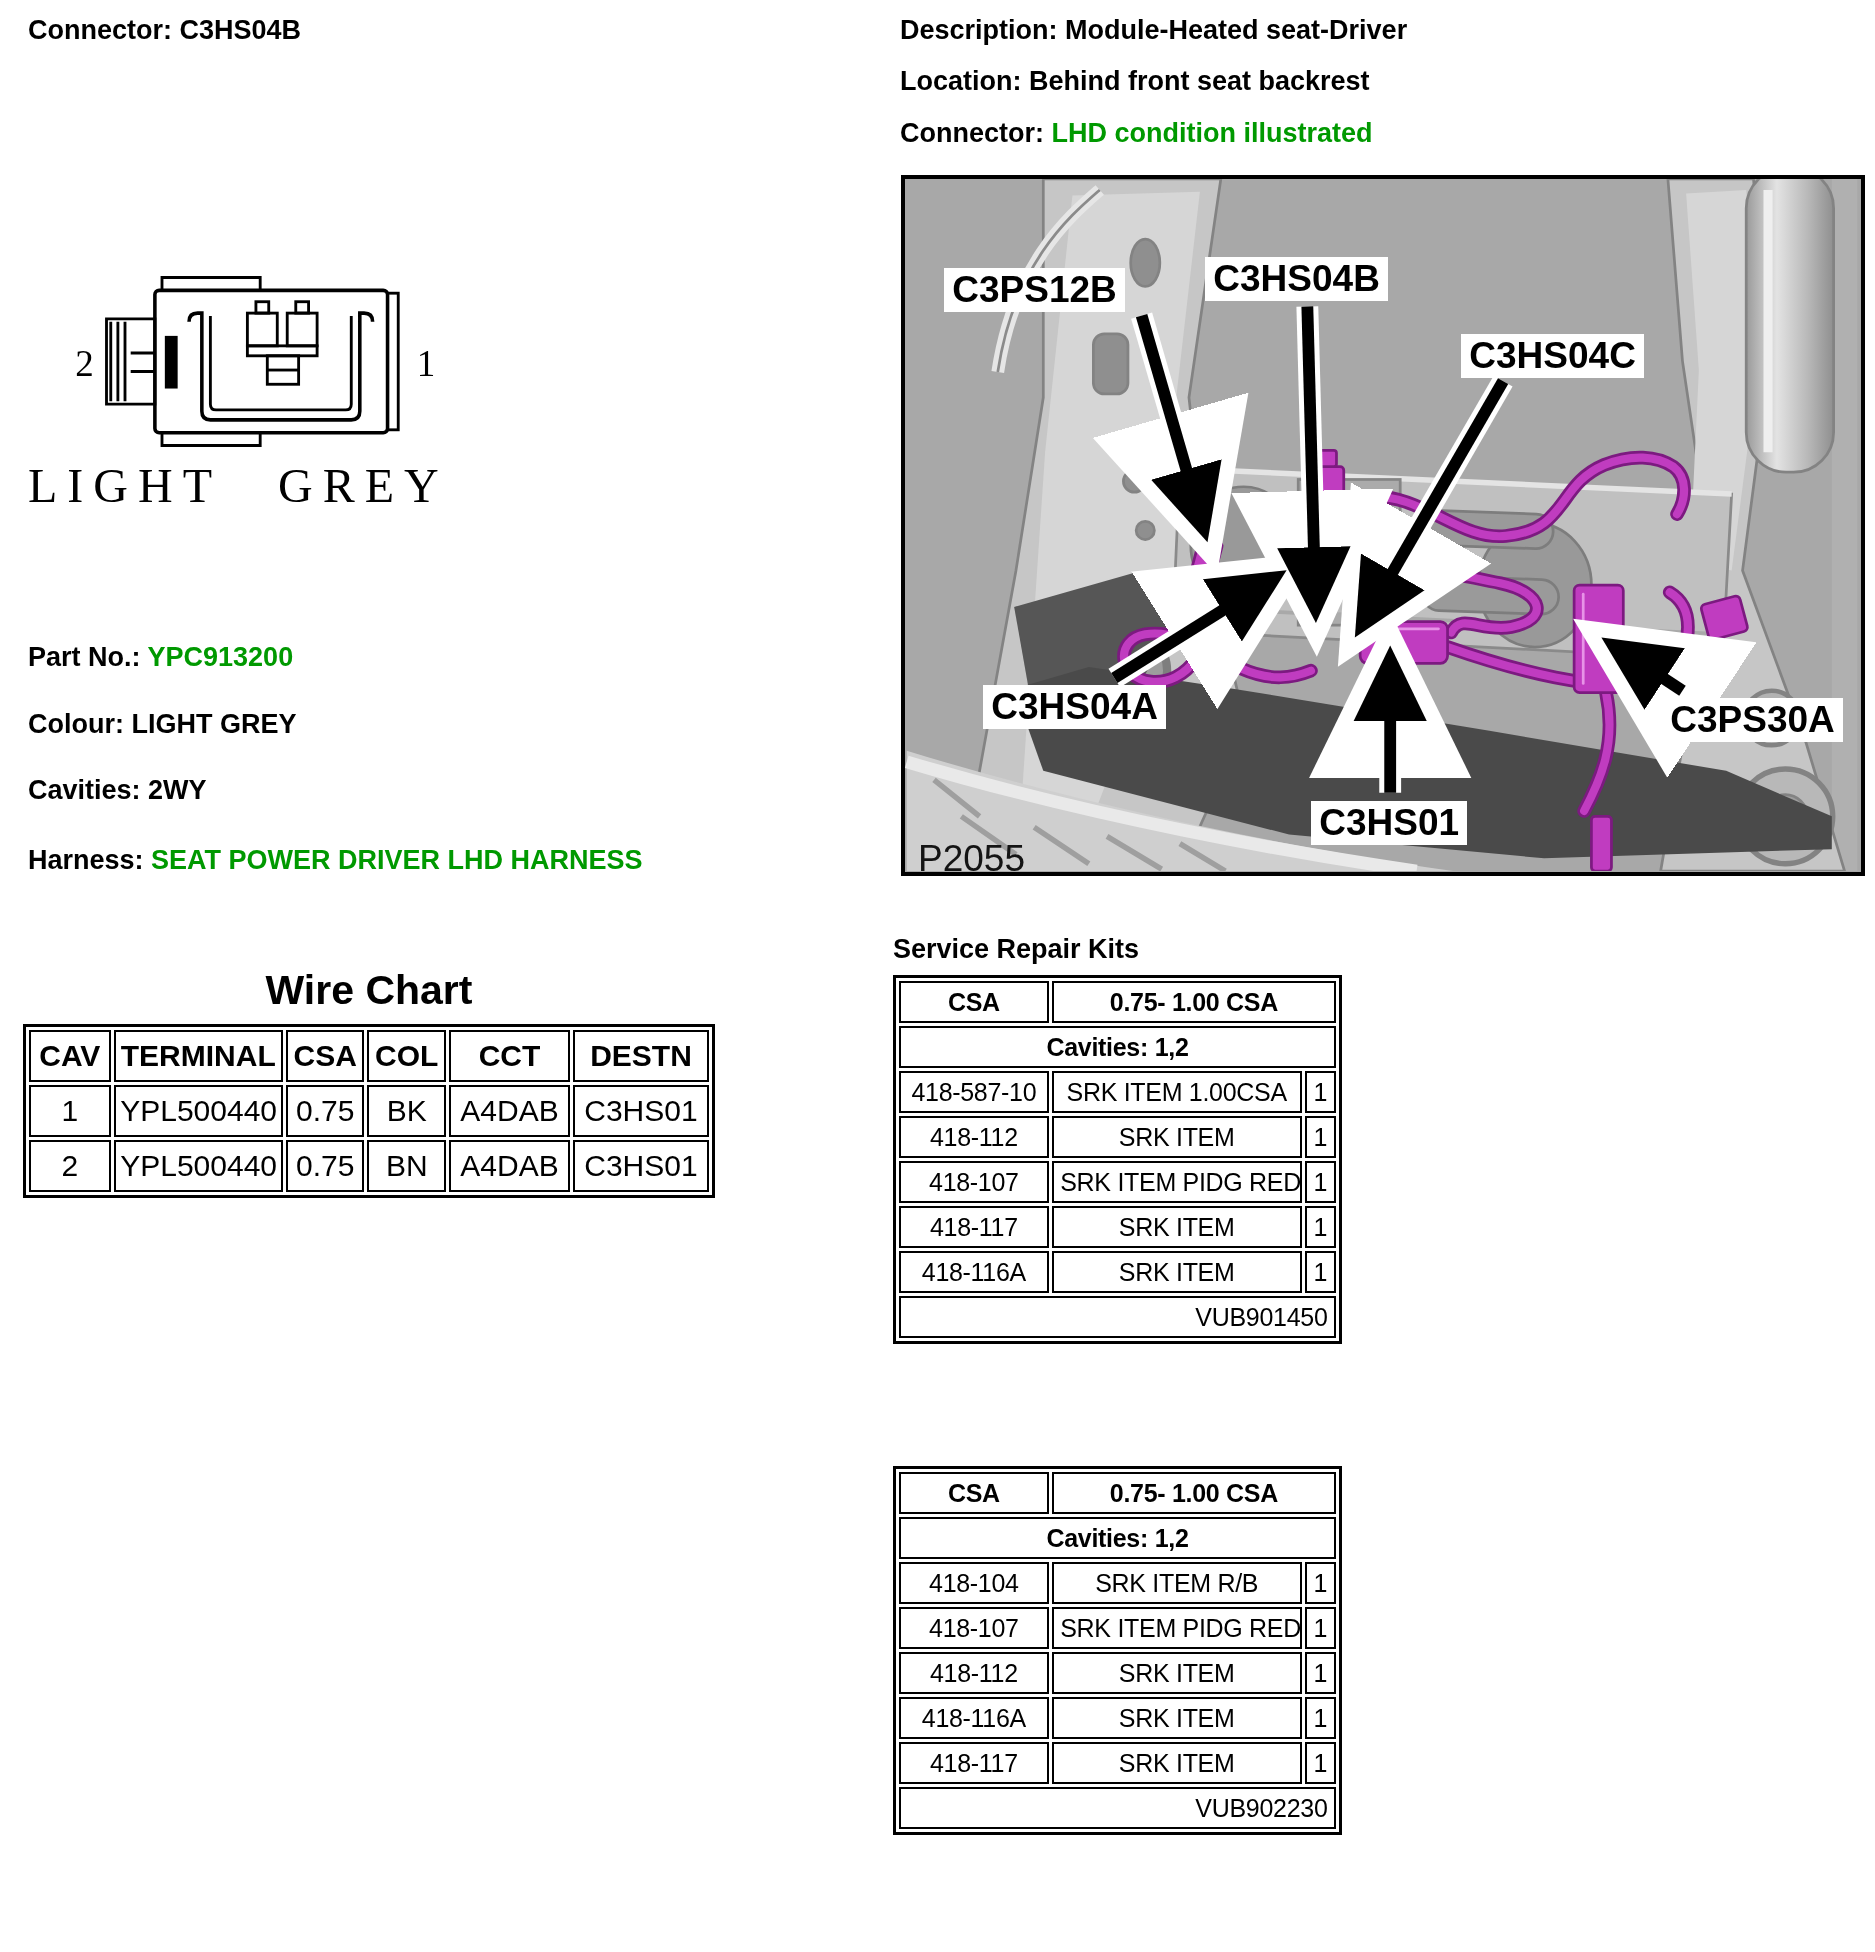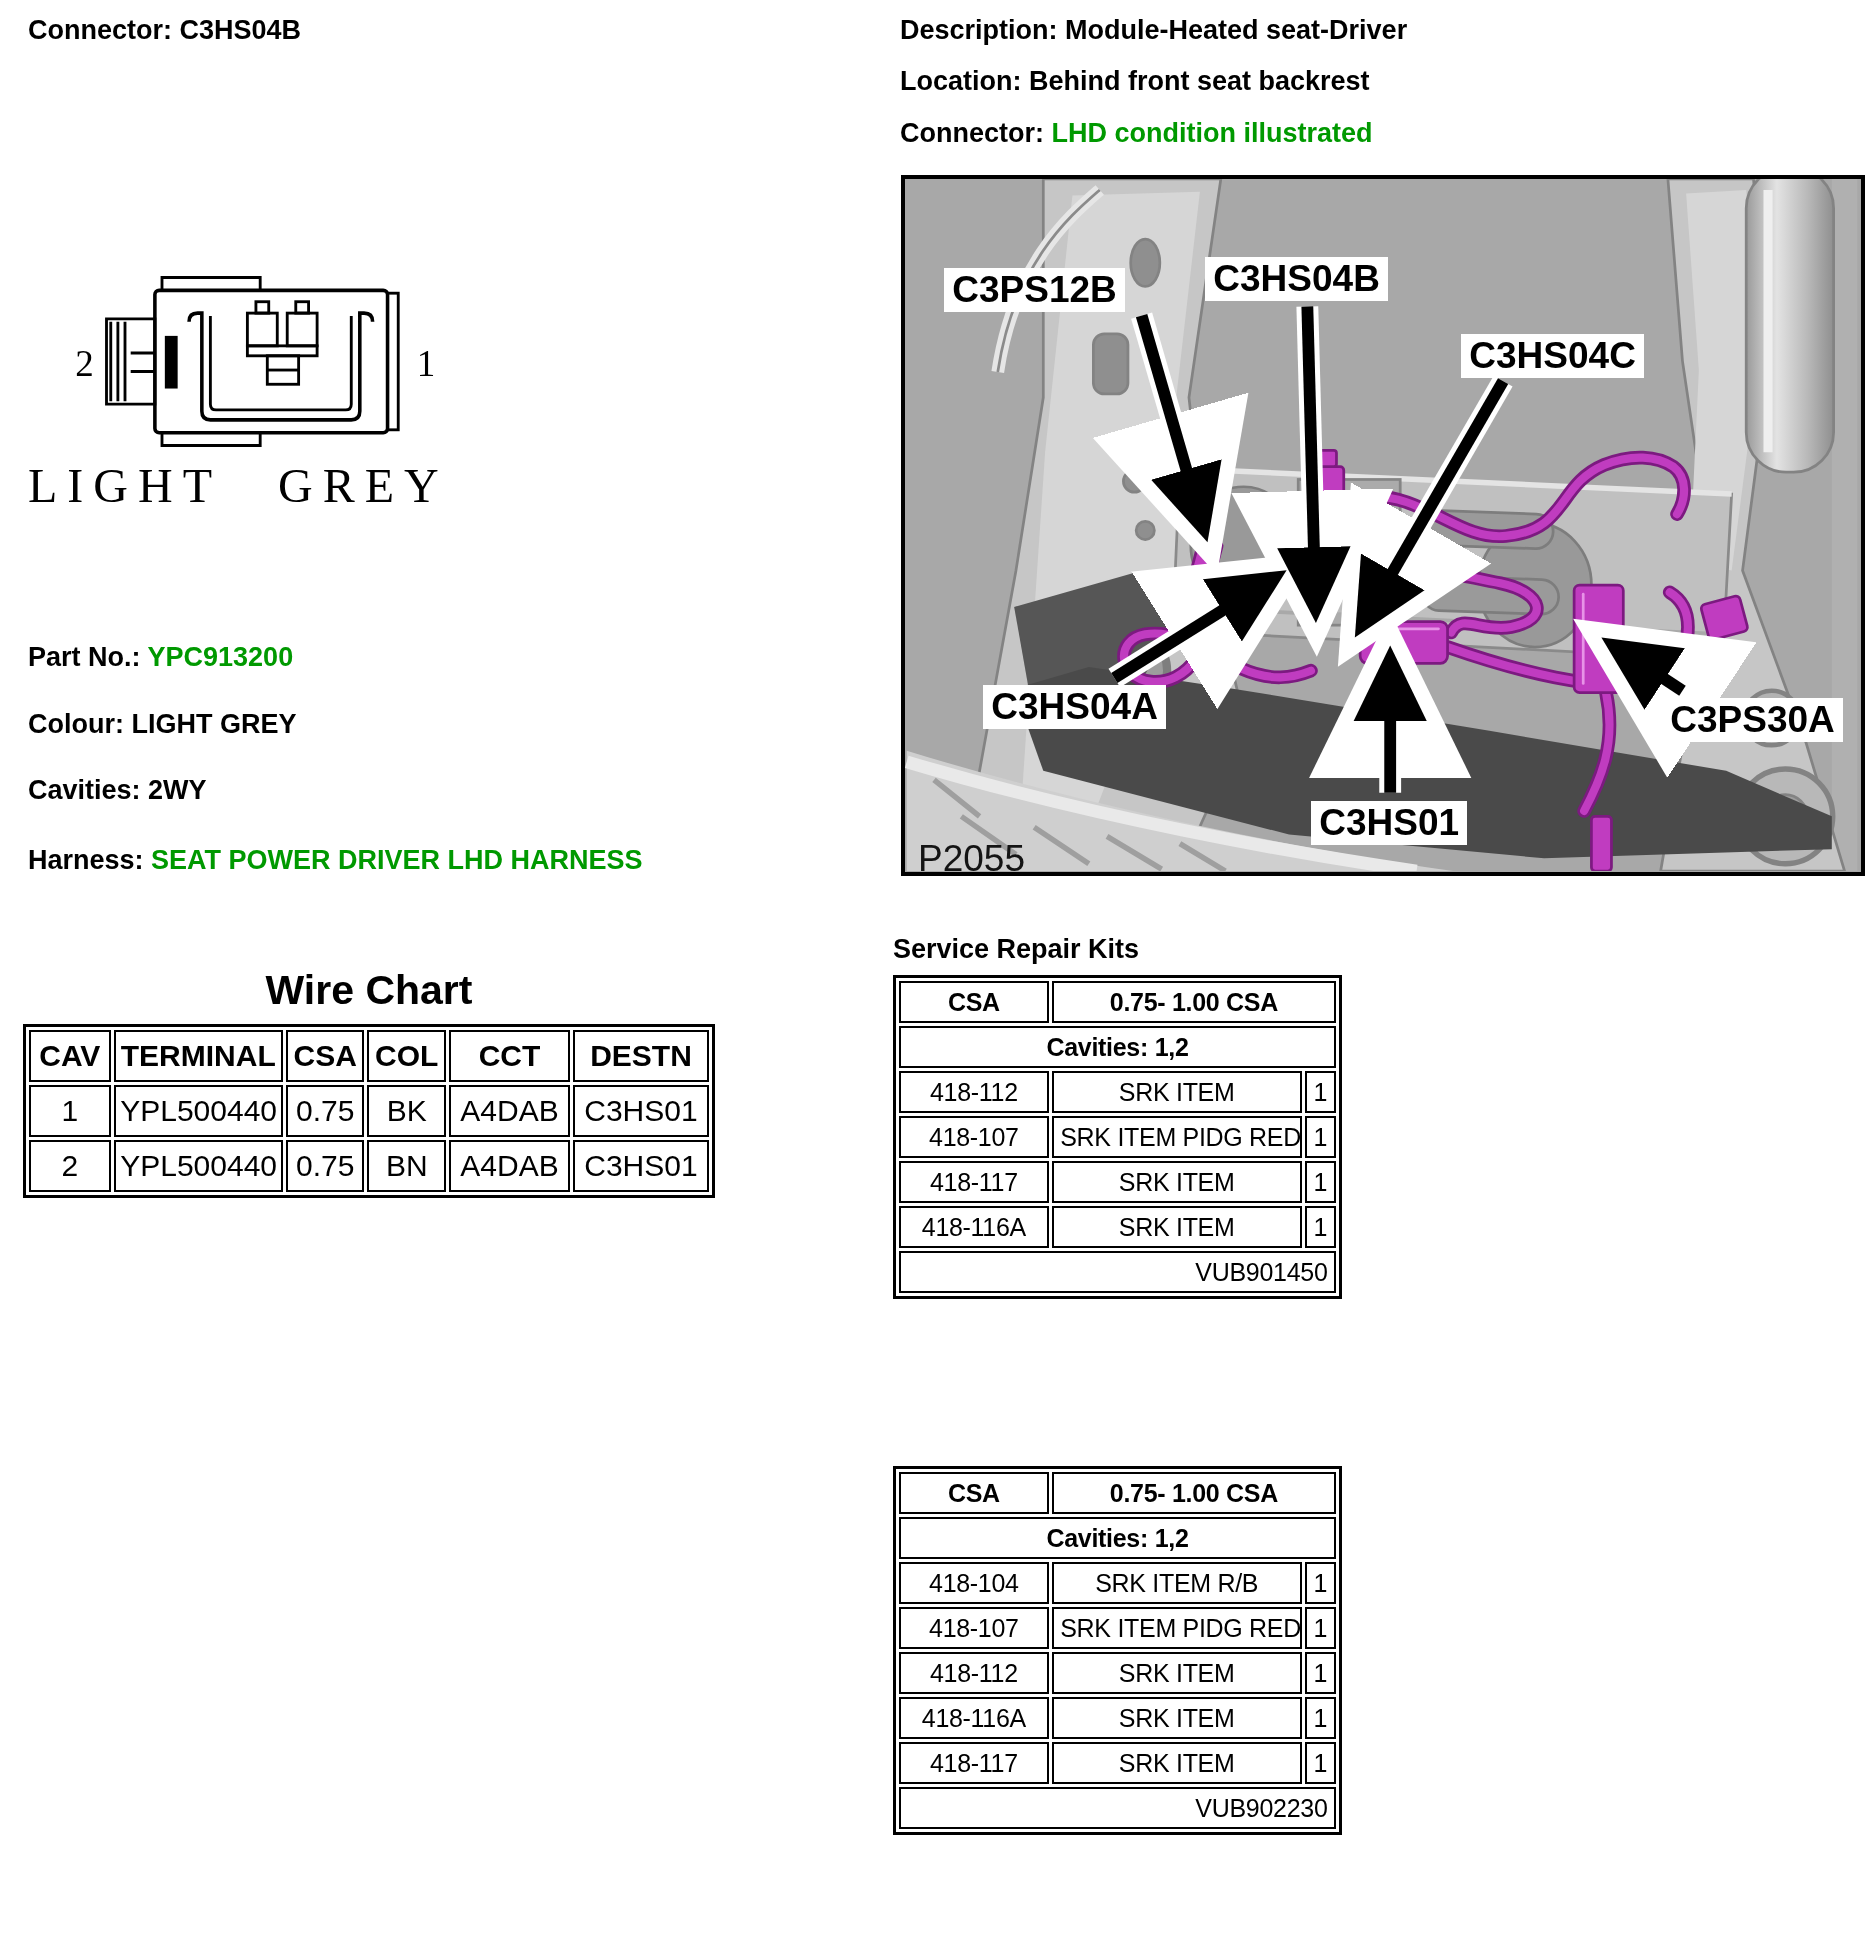--- a/index.html
+++ b/index.html
@@ -301,20 +301,25 @@
     <tr>
       <th>CSA</th>
       <th class="srk-range" colspan="2">0.75- 1.00 CSA</th>
     </tr>
     <tr>
       <td class="srk-cav" colspan="3">Cavities: 1,2</td>
     </tr>
   </thead>
   <tbody>
       <tr>
+        <td>418-587-10</td>
+        <td>SRK ITEM 1.00CSA</td>
+        <td>1</td>
+      </tr>
+      <tr>
         <td>418-112</td>
         <td>SRK ITEM</td>
         <td>1</td>
       </tr>
       <tr>
         <td>418-107</td>
         <td>SRK ITEM PIDG RED</td>
         <td>1</td>
       </tr>
       <tr>

